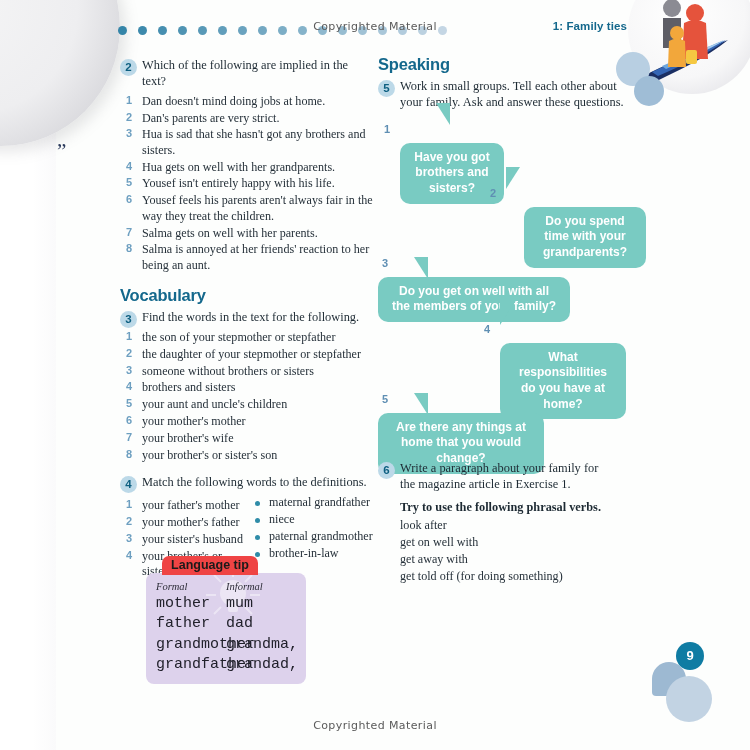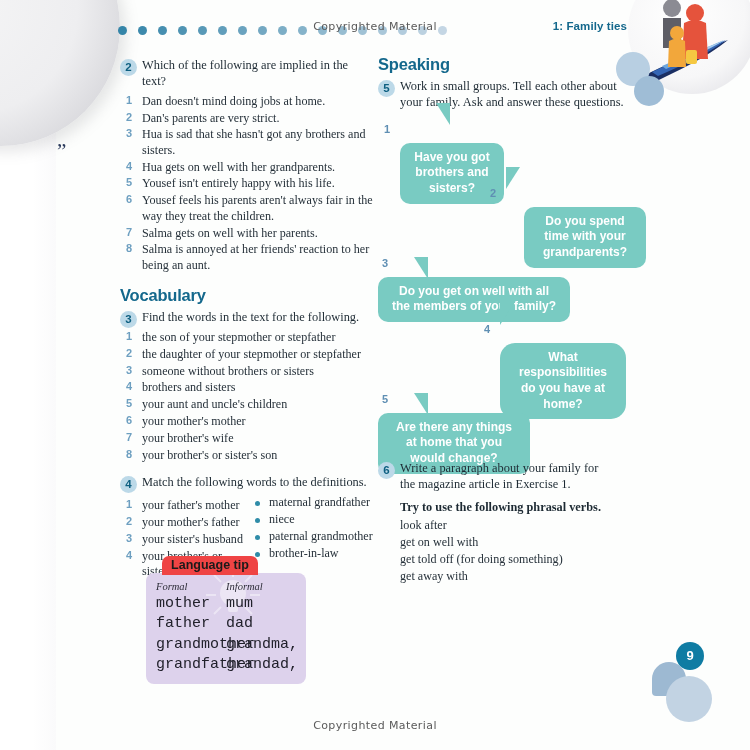--- a/index.html
+++ b/index.html
@@ -326,37 +326,37 @@
         <div class="tail tail-l" style="left: 48px; top: -18px;"></div>
         <div class="bubble" style="left: 22px; top: 22px; width: 104px;">Have you got brothers and sisters?</div>
         <div class="bub-num" style="left: 112px; top: 66px;">2</div>
         <div class="tail tail-r" style="left: 128px; top: 46px;"></div>
         <div class="bubble" style="left: 130px; top: 86px; width: 122px; margin-left: 16px;">Do you spend time with your grandparents?</div>
         <div class="bub-num" style="left: 4px; top: 136px;">3</div>
         <div class="tail tail-l" style="left: 26px; top: 136px;"></div>
         <div class="bubble" style="left: 0px; top: 156px; width: 192px;">Do you get on well with all the members of your family?</div>
         <div class="bub-num" style="left: 106px; top: 202px;">4</div>
         <div class="tail tail-r" style="left: 122px; top: 182px;"></div>
-        <div class="bubble" style="left: 122px; top: 222px; width: 126px; border-radius: 15px;">What responsibilities do you have at home?</div>
+        <div class="bubble" style="left: 122px; top: 222px; width: 126px;">What responsibilities do you have at home?</div>
         <div class="bub-num" style="left: 4px; top: 272px;">5</div>
         <div class="tail tail-l" style="left: 26px; top: 272px;"></div>
-        <div class="bubble" style="left: 0px; top: 292px; width: 152px;">Are there any things at home that you would change?</div>
+        <div class="bubble" style="left: 0px; top: 292px; width: 166px;">Are there any things at home that you would change?</div>
       </div>
 
     <div class="section-head" style="margin-top:-14px;">Writing</div>
 
     <div class="exercise">
       <div class="ex-badge">6</div>
       <p class="ex-prompt" style="font-weight:normal;width:215px;">Write a paragraph about your family for the magazine article in Exercise 1.</p>
       <div class="bold-line">Try to use the following phrasal verbs.</div>
       <div id="verb-list">
           <div class="verb">look after</div>
           <div class="verb">get on well with</div>
+          <div class="verb">get away with</div>
           <div class="verb">get told off (for doing something)</div>
-          <div class="verb">get away with</div>
         </div>
     </div>
   </div>
 
   <div class="copyright-bot">Copyrighted Material</div>
   <div class="pnum-wrap">
     <div class="pnum-blob1"></div>
     <div class="pnum-blob2"></div>
     <div class="pnum">9</div>
   </div>

